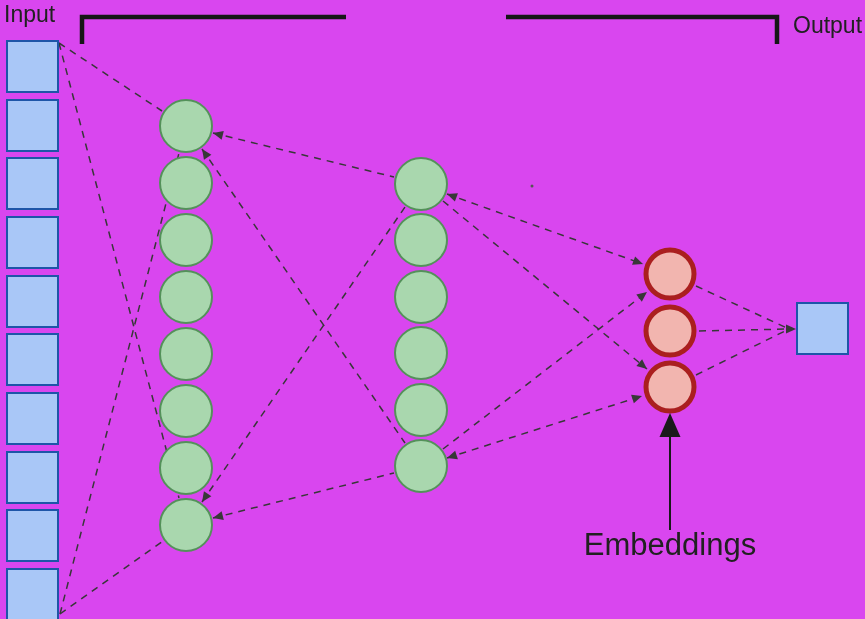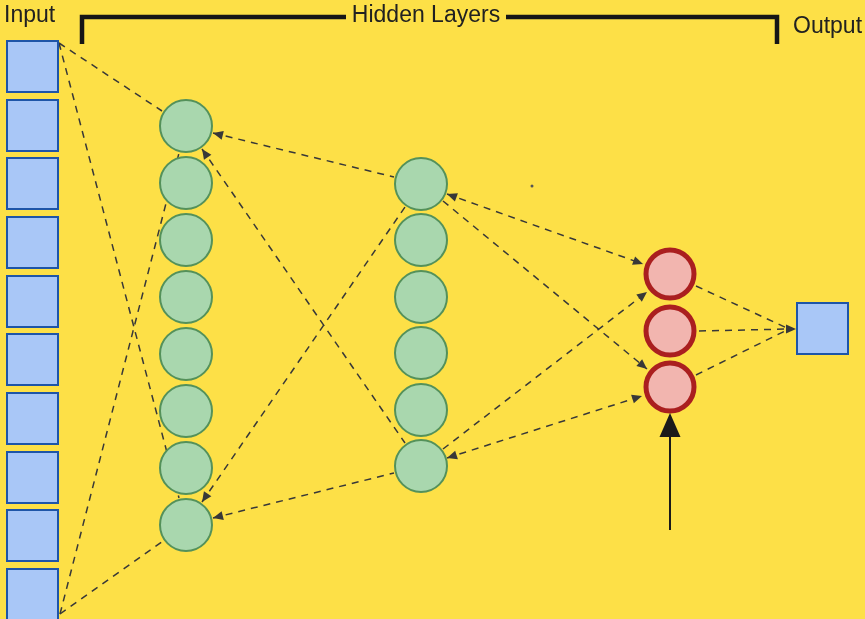--- a/index.html
+++ b/index.html
@@ -5,21 +5,21 @@
   html, body {
     margin: 0;
     padding: 0;
     background: #ffffff;
     font-family: "Liberation Sans", sans-serif;
   }
   .canvas {
     position: relative;
     width: 865px;
     height: 619px;
-    background: #fde047;
+    background: #d946ef;
     overflow: hidden;
   }
   .canvas svg {
     position: absolute;
     left: 0;
     top: 0;
   }
   .lbl {
     position: absolute;
     color: #212121;
@@ -111,15 +111,15 @@
       <circle cx="421" cy="466" r="26" fill="#a9d7ae" stroke="#54915a" stroke-width="2"></circle>
       <circle cx="670" cy="274" r="24" fill="#f2b5af" stroke="#aa1f1f" stroke-width="5"></circle>
       <circle cx="670" cy="331" r="24" fill="#f2b5af" stroke="#aa1f1f" stroke-width="5"></circle>
       <circle cx="670" cy="387" r="24" fill="#f2b5af" stroke="#aa1f1f" stroke-width="5"></circle>
       <rect x="797" y="303" width="51" height="51" fill="#a9c7f7" stroke="#1e55a8" stroke-width="2"></rect>
       <line x1="670" y1="530" x2="670" y2="437" stroke="#1a1a1a" stroke-width="2"></line>
       <polygon points="670,413 659.5,437 680.5,437" fill="#1a1a1a"></polygon>
       <circle cx="532" cy="186" r="1.5" fill="#555555"></circle>
     </svg>
   <div class="lbl input-lbl">Input</div>
-  <div class="lbl hidden-lbl">Hidden Layers</div>
   <div class="lbl output-lbl">Output</div>
+  <div class="lbl embeddings-lbl">Embeddings</div>
 </div>
 
 </body></html>

